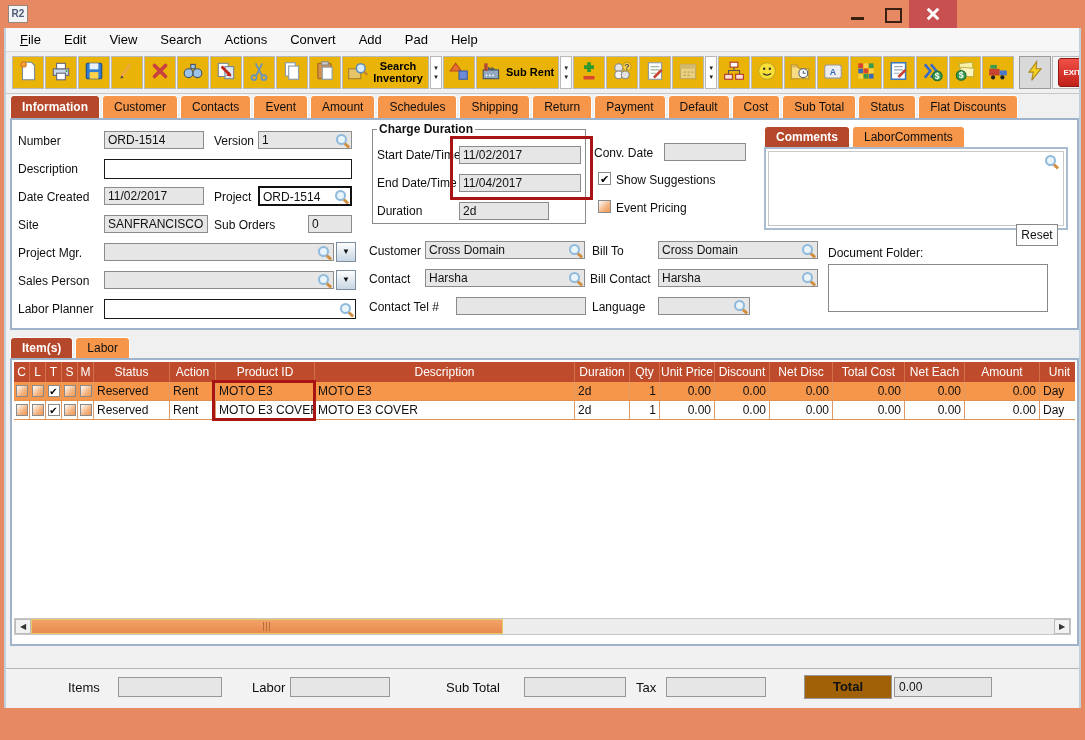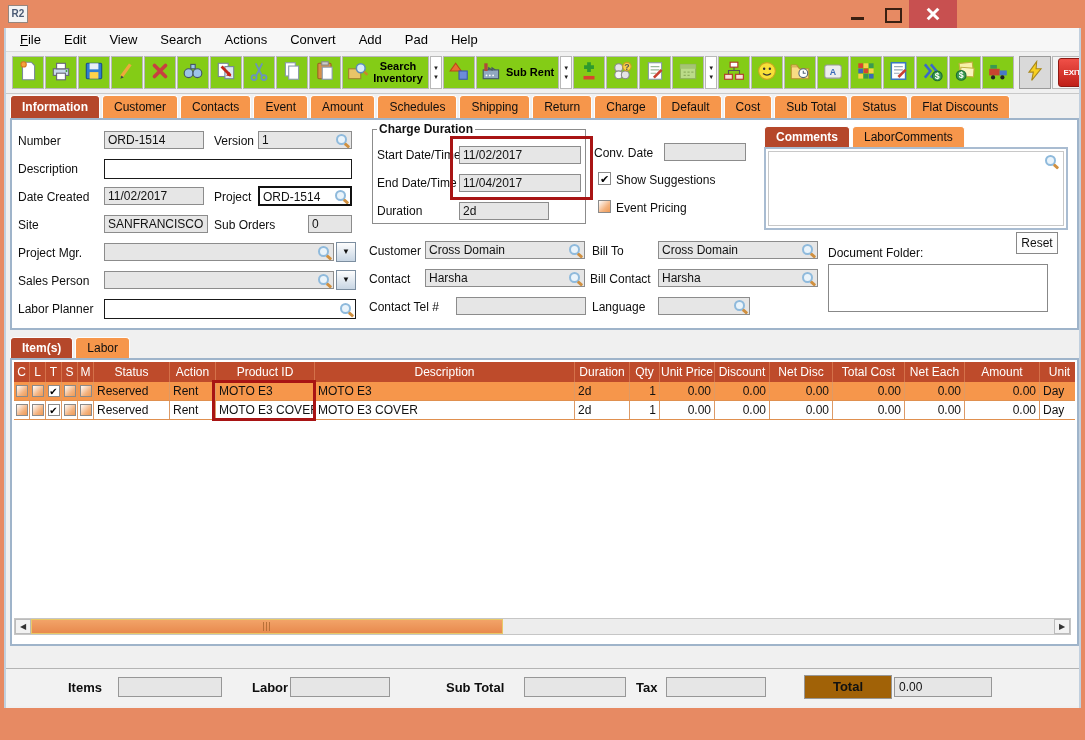--- a/index.html
+++ b/index.html
@@ -19,39 +19,39 @@
 .wbtn.close::before{transform:translate(-50%,-50%) rotate(45deg)}
 .wbtn.close::after{transform:translate(-50%,-50%) rotate(-45deg)}
 
 .content{position:absolute;left:4px;top:28px;width:1077px;height:680px;background:#F0F0F0;border-left:2px solid #C2D0DE;border-right:2px solid #C2D0DE}
 
 .menubar{position:absolute;left:0;top:0;width:100%;height:24px;background:#F7F7F7;border-bottom:1px solid #DADADA;display:flex;align-items:center;gap:23px;padding-left:14px;font-size:13px}
 .menu-item{color:#000;cursor:default}
 .menu-item.first::first-letter{text-decoration:underline}
 
 .toolbar{position:absolute;left:0;top:24px;width:100%;height:42px;background:#F0F0F0;border-bottom:1px solid #C8C8C8;display:flex;align-items:center;padding:0 6px;gap:1px;overflow:hidden}
-.tbtn{width:32px;height:33px;background:#84cc16;border:1px solid #B8B8B8;display:flex;align-items:center;justify-content:center;flex:none;padding:0}
+.tbtn{width:32px;height:33px;background:#eab308;border:1px solid #B8B8B8;display:flex;align-items:center;justify-content:center;flex:none;padding:0}
 .tbtn svg{width:22px;height:22px}
 .tbtn.wide{width:auto;padding:0 4px;gap:3px}
 .tbtn .blabel{font-weight:bold;font-size:11px;line-height:1.05;color:#000}
 .tbtn .blabel.two{width:52px;white-space:normal;text-align:center}
 .tbdd{width:12px;height:33px;background:#FFF;border:1px solid #B8B8B8;display:flex;flex-direction:column;align-items:center;justify-content:center;gap:3px;font-size:6px;color:#222;flex:none}
 .tbtn.flash{background:#D9D9D9;border-color:#9A9A9A;margin-left:4px}
 .exitbtn{width:40px;height:33px;background:#F4F4F4;border:1px solid #B8B8B8;display:flex;align-items:center;justify-content:center;margin-left:auto;margin-right:8px;flex:none}
 .exit-inner{width:29px;height:29px;background:linear-gradient(#F05048,#C02018);border:1px solid #8E1A14;border-radius:3px;color:#fff;font-size:8px;font-weight:bold;display:flex;align-items:center;justify-content:center}
 
 .tabrow{position:absolute;display:flex;align-items:flex-end}
 .tab{height:23px;line-height:22px;padding:0 11px;background:#F6964B;color:#0F0F0F;border:1px solid #FDFDFD;border-bottom:none;border-radius:4px 4px 0 0;margin-right:2px;font-size:12px;cursor:default;white-space:nowrap}
 .tab.active{background:#B5472A;color:#fff;font-weight:bold}
 .tab.small{height:21px;line-height:20px}
 
 .panel{position:absolute;background:#fff;border:2px solid #9FB4CA}
 
 .lbl{position:absolute;font-size:12px;color:#0E0E0E;white-space:nowrap}
-.lbl.b{font-weight:bold;font-size:13px}
+.lbl.b{font-weight:normal;font-size:13px}
 .fld{position:absolute;height:18px;background:#E6E6E6;border:1px solid #8C8C8C;overflow:hidden}
 .fld .val{display:block;line-height:16px;padding:0 3px;white-space:nowrap}
 .fld.white{background:#fff;border:1px solid #1A1A1A}
 .fld.thick{border:2px solid #111}
 .fld.tall{height:20px}.fld.tall .val{line-height:18px}
 .mag{position:absolute;width:13px;height:13px;right:2px;top:2px}
 .mag::before{content:"";position:absolute;left:0;top:0;width:7px;height:7px;border:2px solid #8FBADC;border-radius:50%;background:#EAF4FB}
 .mag::after{content:"";position:absolute;width:6px;height:3px;background:#D09040;right:-1px;bottom:0;transform:rotate(40deg);border-radius:1px}
 .ddbtn{position:absolute;width:20px;height:20px;background:linear-gradient(#FDFDFD,#C8D6E4);border:1px solid #7C8EA0;font-size:8px;color:#111;text-align:center;line-height:18px}
 .cb{display:inline-block;width:13px;height:13px;border:1px solid #8A8A8A;background:linear-gradient(135deg,#FDFDFD 0%,#F4B27E 62%,#EE9A55 100%);font-size:11px;line-height:12px;text-align:center;color:#000}
@@ -338,21 +338,21 @@
 
     <div class="tabrow" style="left:4px;top:66px;height:24px">
       <div class="tab active">Information</div>
       <div class="tab">Customer</div>
       <div class="tab">Contacts</div>
       <div class="tab">Event</div>
       <div class="tab">Amount</div>
       <div class="tab">Schedules</div>
       <div class="tab">Shipping</div>
       <div class="tab">Return</div>
-      <div class="tab">Charge</div>
+      <div class="tab">Payment</div>
       <div class="tab">Default</div>
       <div class="tab">Cost</div>
       <div class="tab">Sub Total</div>
       <div class="tab">Status</div>
       <div class="tab">Flat Discounts</div>
     </div>
 
     <div class="panel" style="left:4px;top:90px;width:1069px;height:212px">
 
       <span class="lbl" style="left:6px;top:14px">Number</span>
@@ -471,21 +471,21 @@
       <div class="tabrow" style="left:752px;top:6px;height:21px">
         <div class="tab small active">Comments</div>
         <div class="tab small">LaborComments</div>
       </div>
       <div class="cbox" style="left:752px;top:27px;width:304px;height:83px">
         <div class="inner"></div>
         <span class="mag" style="right:8px;top:6px"></span>
       </div>
 
       <span class="lbl" style="left:816px;top:126px">Document Folder:</span>
-      <div class="resetbtn" style="left:1004px;top:112px;width:42px;height:22px">Reset</div>
+      <div class="resetbtn" style="left:1004px;top:104px;width:42px;height:22px">Reset</div>
       <div class="docarea" style="left:816px;top:144px;width:220px;height:48px"></div>
     </div>
 
     <div class="tabrow" style="left:4px;top:308px;height:22px">
       <div class="tab small active">Item(s)</div>
       <div class="tab small">Labor</div>
     </div>
 
     <div class="panel" style="left:4px;top:330px;width:1069px;height:288px">
       <div class="tbl">

